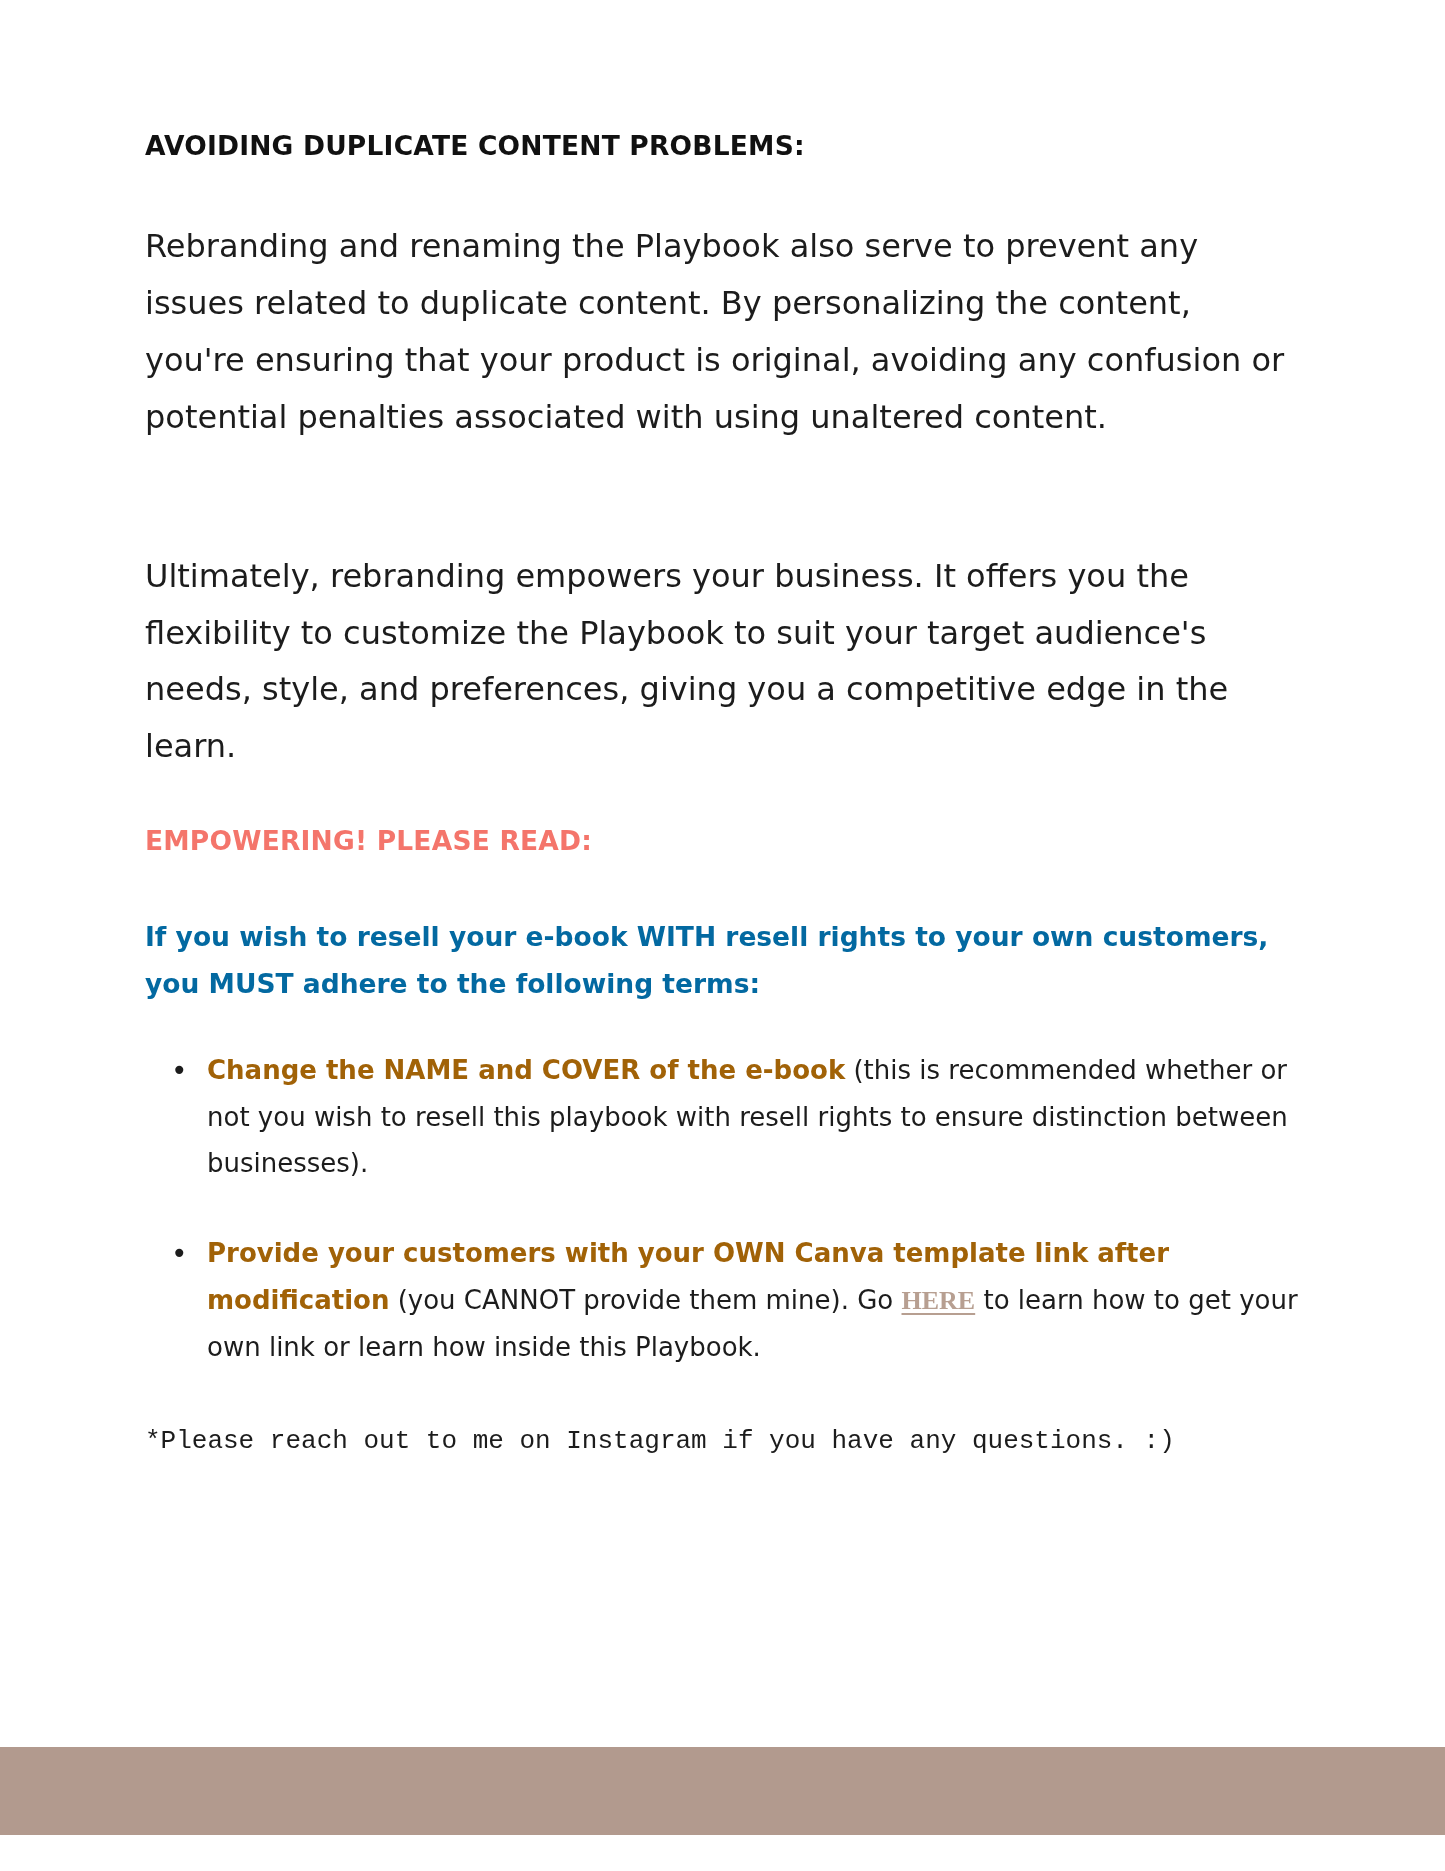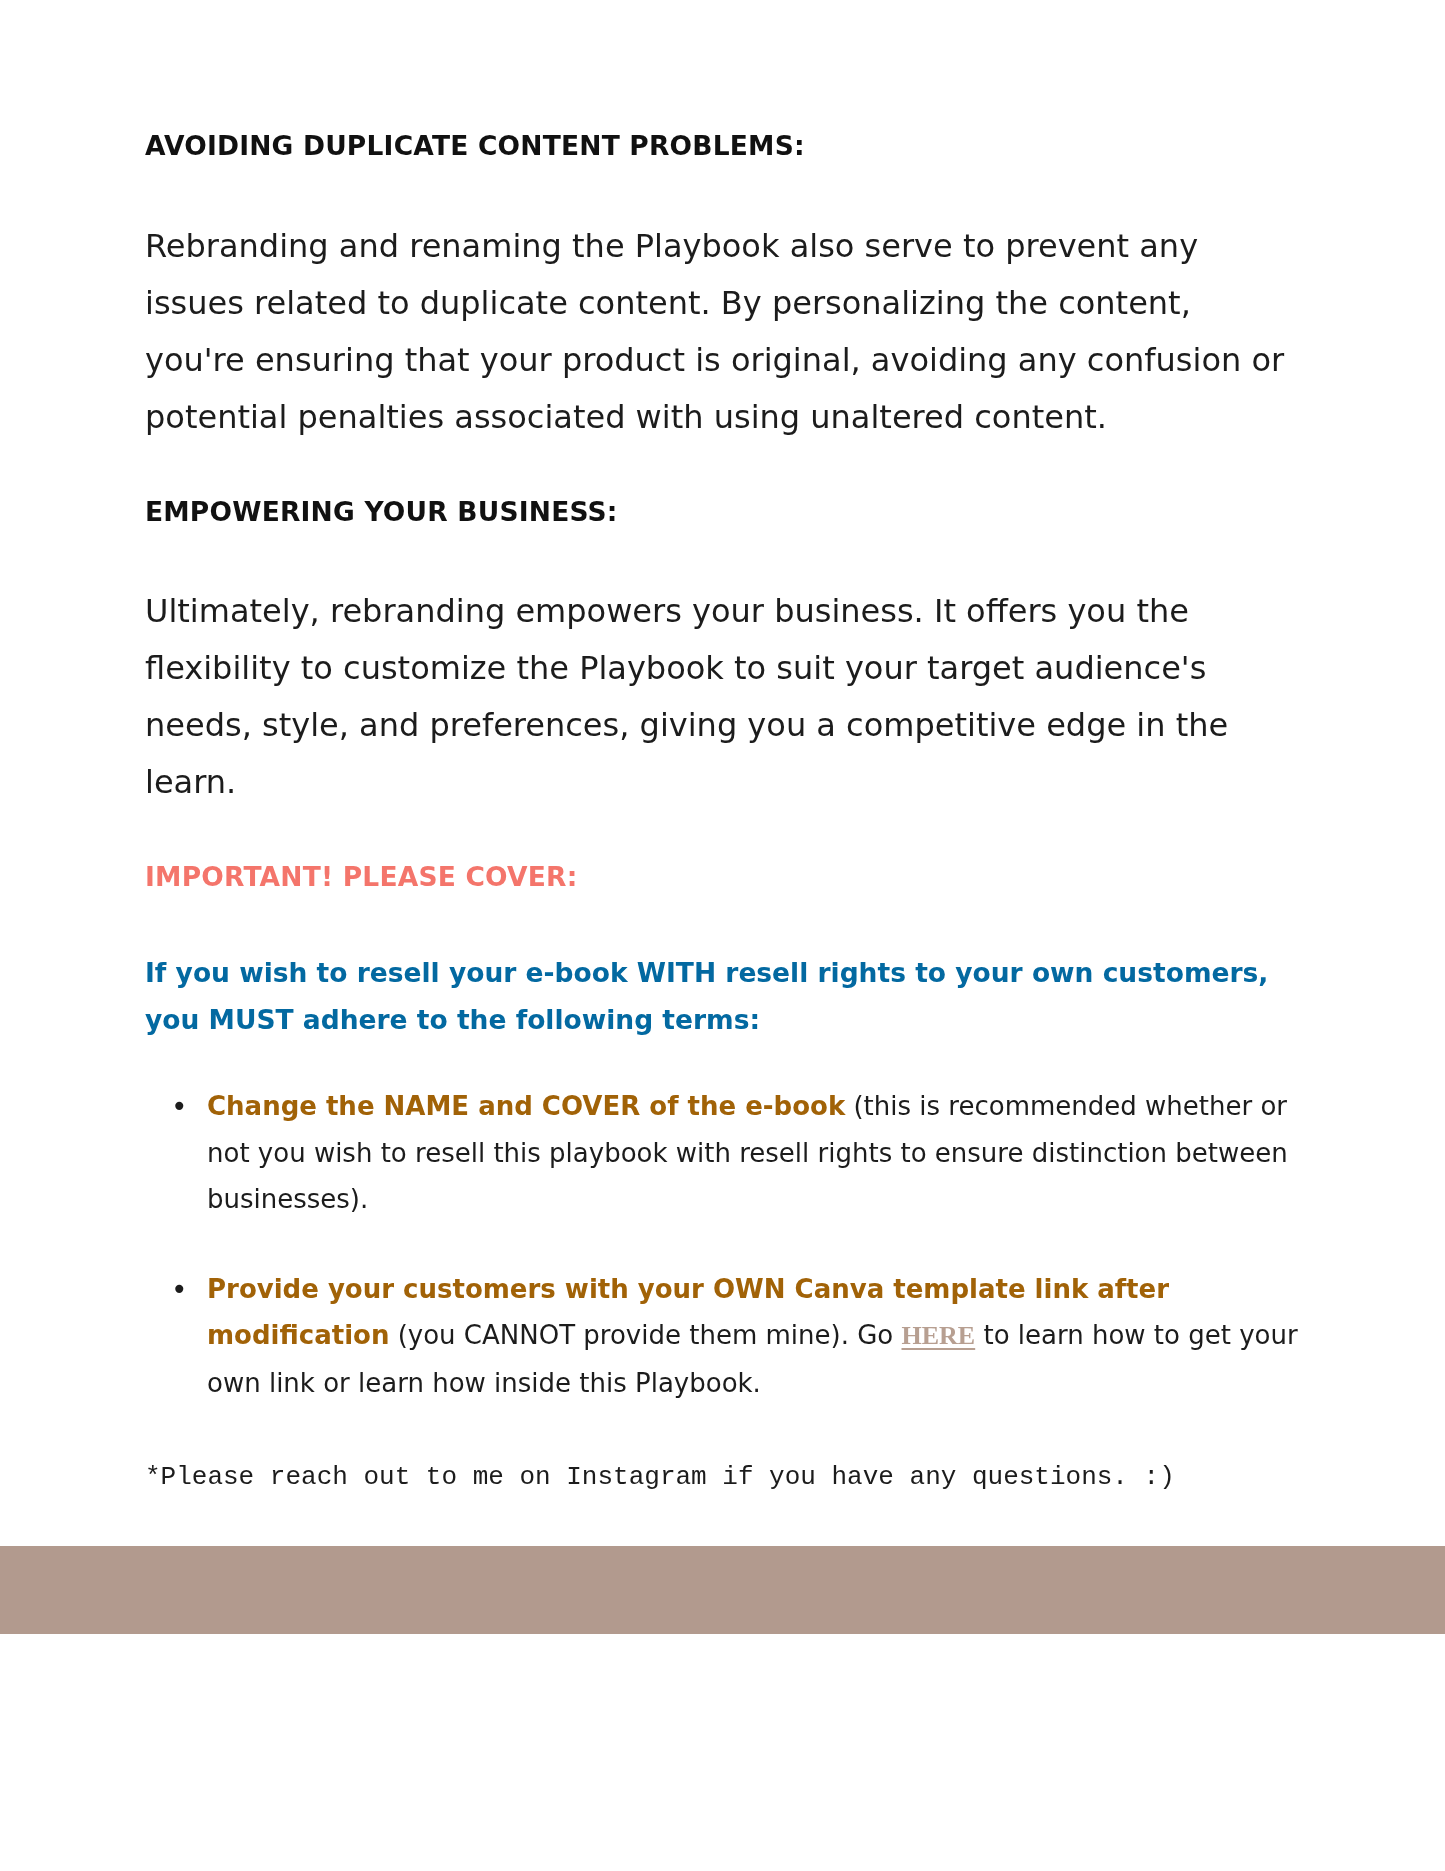--- a/index.html
+++ b/index.html
@@ -13,21 +13,21 @@
     position: relative;
     font-family: "DejaVu Sans", sans-serif;
     color: #1a1a1a;
     overflow: hidden;
   }
   .page {
     position: absolute;
     top: 0;
     left: 0;
     width: 1445px;
-    height: 1634px;
+    height: 1835px;
     background: #ffffff;
     box-sizing: border-box;
     padding-left: 16px;
   }
   .content {
     position: absolute;
     left: 145px;
     top: 128px;
     width: 1155px;
   }
@@ -116,27 +116,26 @@
 <div class="page">
 
   <div class="content">
 
     <h2 class="section-heading">AVOIDING DUPLICATE CONTENT PROBLEMS:</h2>
     <div class="spacer-lg"></div>
     <p class="body-text">Rebranding and renaming the Playbook also serve to prevent any issues related to duplicate content. By personalizing the content, you're ensuring that your product is original, avoiding any confusion or potential penalties associated with using unaltered content.</p>
 
     <div class="spacer-md"></div>
 
-    <h2 class="section-heading">EMPOWERING YOUR BUSINESS:</h2>
     <div class="spacer-lg"></div>
     <p class="body-text">Ultimately, rebranding empowers your business. It offers you the flexibility to customize the Playbook to suit your target audience's needs, style, and preferences, giving you a competitive edge in the learn.</p>
 
     <div class="spacer-md"></div>
 
-    <p class="important-heading">IMPORTANT! PLEASE COVER:</p>
+    <p class="important-heading">EMPOWERING! PLEASE READ:</p>
 
     <div class="spacer-lg"></div>
 
     <p class="terms-lead">If you wish to resell your e-book WITH resell rights to your own customers, you MUST adhere to the following terms:</p>
 
     <div class="spacer-sm"></div>
 
     <ul class="terms-list">
       <li>
         <span class="bullet">•</span>

